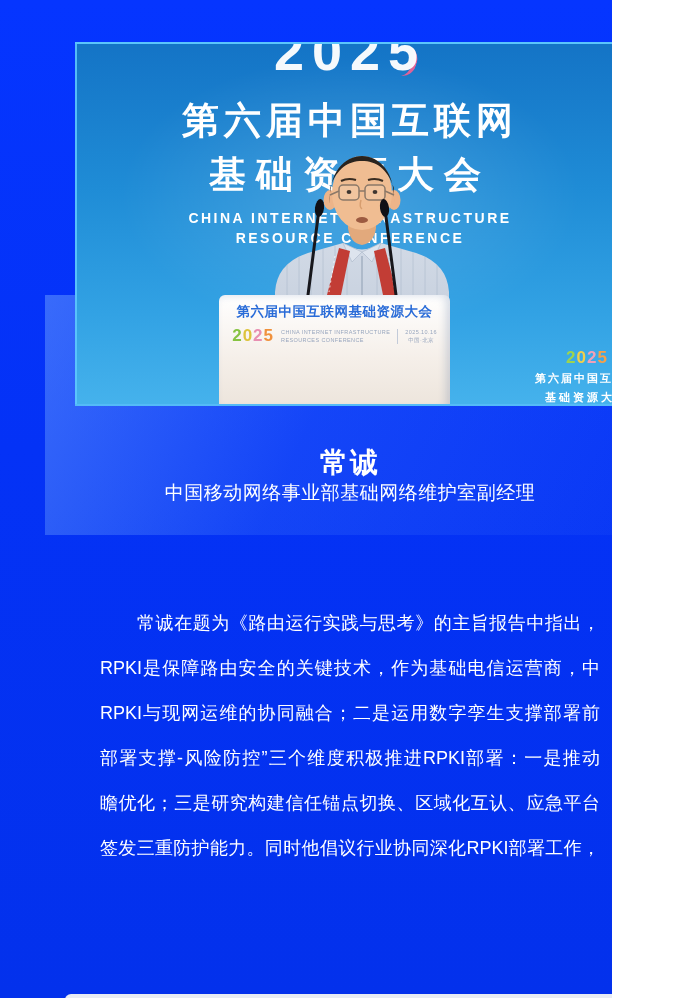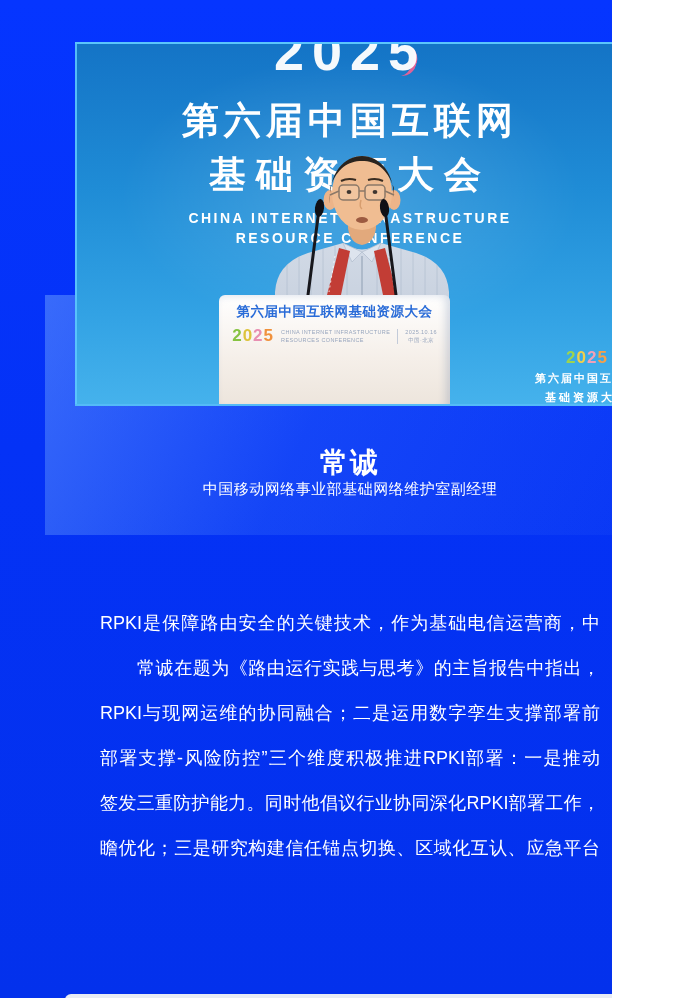--- a/index.html
+++ b/index.html
@@ -61,21 +61,21 @@
   .wm-l1 { font-size:11px; font-weight:bold; letter-spacing:2px; margin-top:3px; }
   .wm-l2 { font-size:11px; font-weight:bold; letter-spacing:3px; margin-top:4px; }
 
   
   .speaker-name {
     position:absolute; left:0; width:700px; top:436px; text-align:center;
     color:#ffffff; font-size:28px; font-weight:bold; letter-spacing:2px;margin-top:8px;
   }
   .speaker-title {
     position:absolute; left:0; width:700px; top:480px; text-align:center;
-    color:#ffffff; font-size:15px; letter-spacing:0.5px;
+    color:#ffffff; font-size:19px; letter-spacing:0.5px;
   }
 
   
   .article { position:absolute; left:100px; top:601px; width:500px; color:#ffffff; }
   .article .line {
     height:45px; line-height:45px; font-size:18px; white-space:nowrap;
     text-align:justify; text-align-last:justify;
   }
   .article .line.last { text-align-last:left; }
 
@@ -170,23 +170,23 @@
       <div class="wm-l1">第六届中国互联网</div>
       <div class="wm-l2">基础资源大会</div>
 
     </div>
   </div>
 
   <div class="speaker-name">常诚</div>
   <div class="speaker-title">中国移动网络事业部基础网络维护室副经理</div>
 
   <div class="article">
+    <div class="line">　　常诚在题为《路由运行实践与思考》的主旨报告中指出，</div>
     <div class="line">RPKI是保障路由安全的关键技术，作为基础电信运营商，中</div>
-    <div class="line">　　常诚在题为《路由运行实践与思考》的主旨报告中指出，</div>
     <div class="line">RPKI与现网运维的协同融合；二是运用数字孪生支撑部署前</div>
     <div class="line">部署支撑-风险防控”三个维度积极推进RPKI部署：一是推动</div>
+    <div class="line">瞻优化；三是研究构建信任锚点切换、区域化互认、应急平台</div>
     <div class="line">签发三重防护能力。同时他倡议行业协同深化RPKI部署工作，</div>
-    <div class="line">瞻优化；三是研究构建信任锚点切换、区域化互认、应急平台</div>
   </div>
 
   <div class="bottom-card"></div>
 
 </div>
 
 </body></html>

